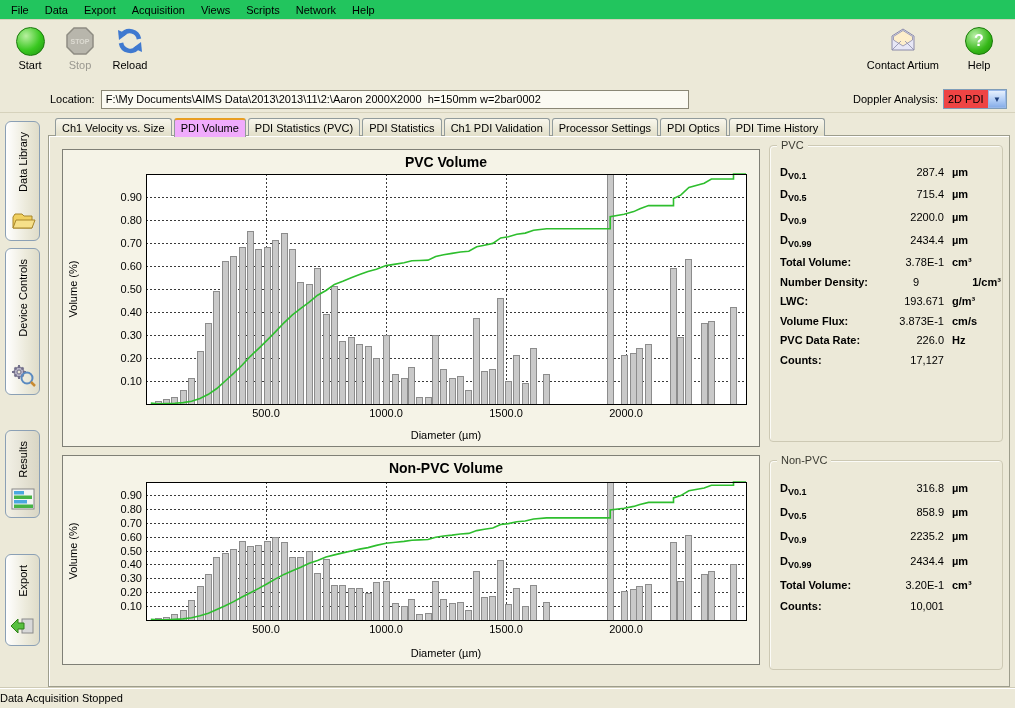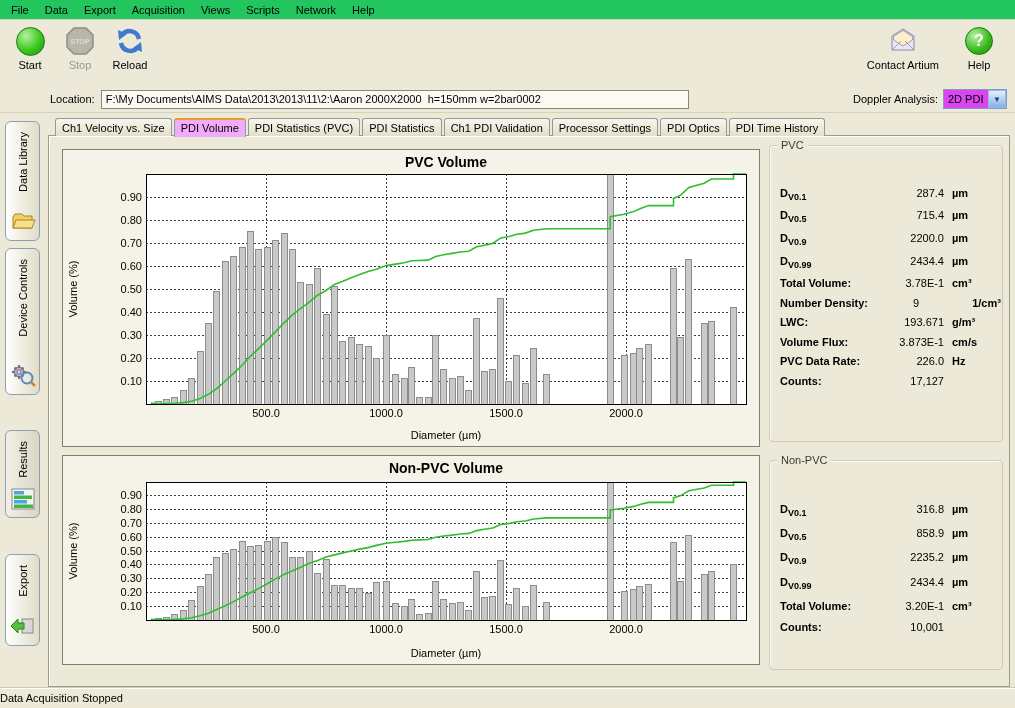--- a/index.html
+++ b/index.html
@@ -28,21 +28,21 @@
     background:radial-gradient(circle at 9px 8px,#baf0a8,#35b818 60%,#1e8c0a);
     border:1px solid #187a08;color:#fff;font-weight:bold;font-size:16px;
     display:flex;align-items:center;justify-content:center;}
   
   .location-row{height:26px;display:flex;align-items:center;padding:0 8px;
     border-bottom:1px solid #d6d2bc;background:#ece9d8;}
   .loc-label{margin-right:6px;margin-left:42px;}
   .loc-input{width:578px;height:15px;border:1px solid #8a8775;background:#fbfaf2;
     font-family:"Liberation Sans",sans-serif;font-size:11px;padding:1px 4px;color:#000;}
   .doppler{margin-left:auto;display:flex;align-items:center;gap:5px;}
-  .select-box{width:62px;height:18px;border:1px solid #7f9db9;background:#d946ef;
+  .select-box{width:62px;height:18px;border:1px solid #7f9db9;background:#ef4444;
     display:flex;align-items:center;}
   .select-box .sel-text{flex:1;padding-left:4px;}
   .sel-arrow{width:16px;height:16px;border:1px solid #98b8e8;
     background:linear-gradient(#e6f0fd,#aecbf5 60%,#88aee8);
     color:#20407c;font-size:8px;display:flex;align-items:center;justify-content:center;}
   
   .main{position:absolute;top:113px;left:0;right:0;bottom:21px;}
   .sidebar{position:absolute;left:0;top:0;width:47px;height:100%;}
   .side-btn{position:absolute;left:5px;width:35px;border:1px solid #8ba0b5;border-radius:6px;
     background:linear-gradient(to right,#ffffff,#eceadb 60%,#dfdcc9);
@@ -61,21 +61,21 @@
     padding-bottom:3px;margin-bottom:-1px;text-align:right;}
   .content-box{position:absolute;top:20px;left:0;right:0;bottom:0;
     border:1px solid #9d9d8c;background:#ece9d8;box-shadow:inset 1px 1px 0 #fff;}
   
   .charts-col{position:absolute;left:13px;top:13px;width:698px;}
   .chart-panel{border:1px solid #7f7f76;background:#f5f3e7;margin-bottom:8px;}
   .chart-panel svg{display:block;}
   
   .stats-col{position:absolute;left:720px;top:9px;width:234px;}
   .groupbox{border:1px solid #cdc9b4;border-radius:4px;position:relative;
-    padding:33px 8px 6px 8px;box-shadow:inset 1px 1px 0 rgba(255,255,255,.8);box-sizing:border-box;}
+    padding:12px 8px 6px 8px;box-shadow:inset 1px 1px 0 rgba(255,255,255,.8);box-sizing:border-box;}
   .groupbox-title{position:absolute;top:-7px;left:7px;background:#ece9d8;padding:0 4px;color:#3a3a32;}
   .stat-row{display:flex;align-items:baseline;margin:0 2px;}
   .stat-label{font-weight:bold;width:108px;white-space:nowrap;}
   .stat-label sub{font-size:9px;font-weight:bold;}
   .stat-value{flex:1;text-align:right;padding-right:8px;}
   .stat-unit{width:40px;font-weight:bold;white-space:nowrap;}
   
   .statusbar{position:absolute;left:0;right:0;bottom:0;height:20px;
     border-top:1px solid #cfcbb6;box-shadow:inset 0 1px 0 #fff;
     display:flex;align-items:center;padding-left:0;background:#ece9d8;}

